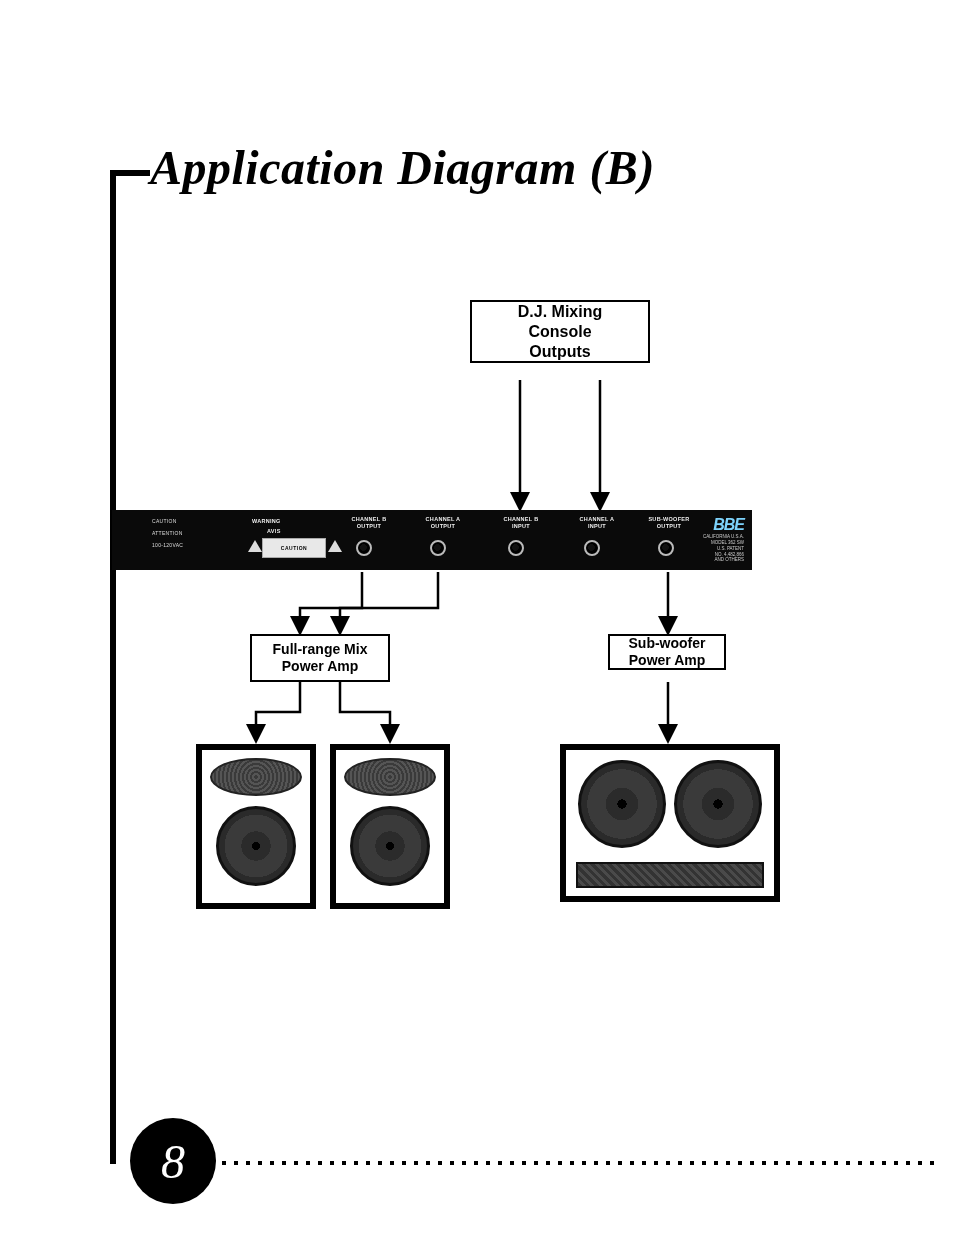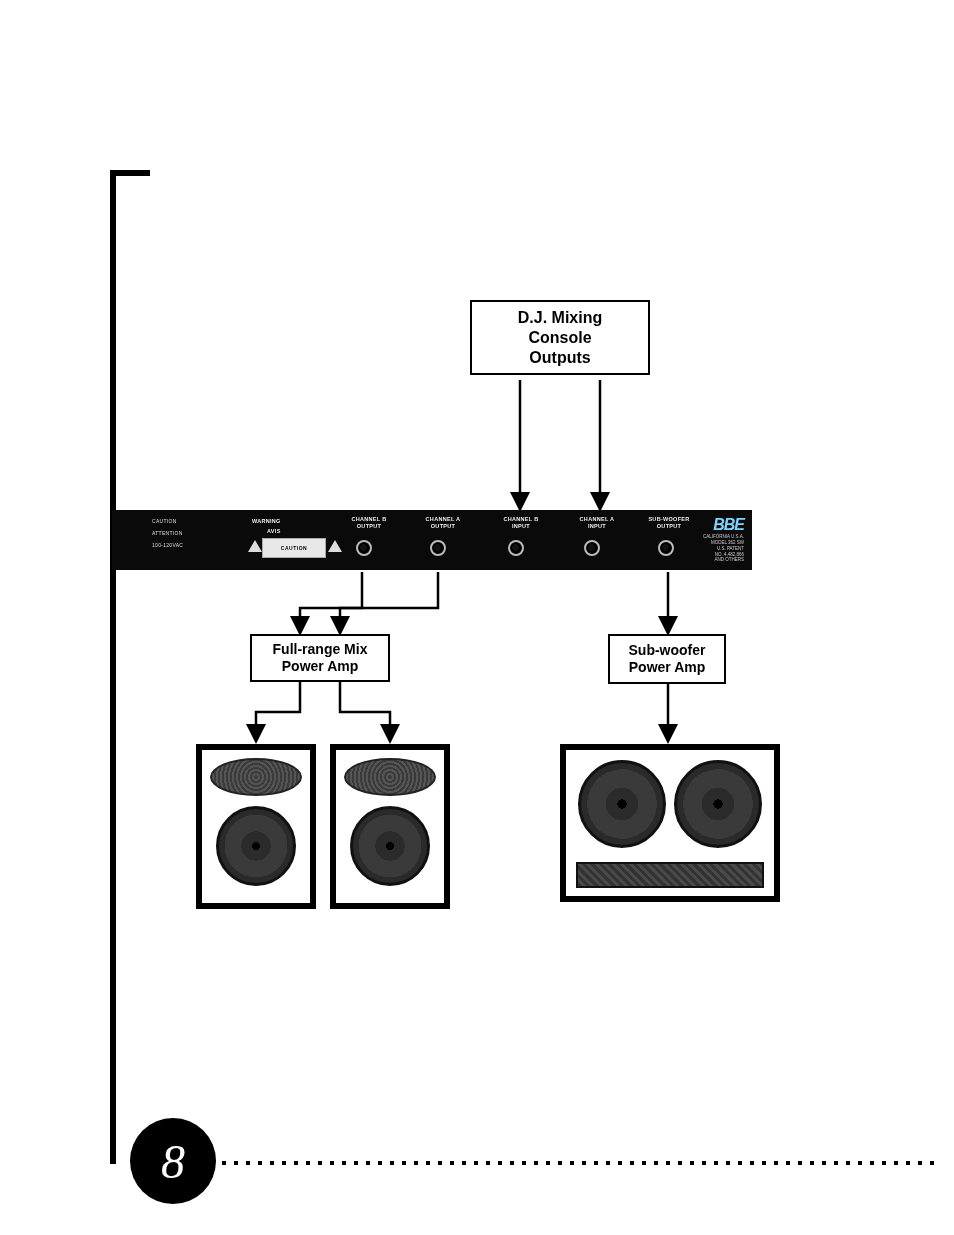--- a/index.html
+++ b/index.html
@@ -51,23 +51,23 @@
     font-family: Arial, Helvetica, sans-serif;
     font-weight: bold;
     font-size: 16px;
     text-align: center;
     display: flex;
     align-items: center;
     justify-content: center;
     padding: 6px 10px;
     line-height: 1.25;
   }
-  #box-mix { left: 470px; top: 300px; width: 180px; height: 75px; }
+  #box-mix { left: 470px; top: 300px; width: 180px; height: 63px; }
   #box-full { left: 250px; top: 634px; width: 140px; height: 48px; font-size: 14px; }
-  #box-sub  { left: 608px; top: 634px; width: 118px; height: 50px; font-size: 14px; }
+  #box-sub  { left: 608px; top: 634px; width: 118px; height: 36px; font-size: 14px; }
 
   
   .rack {
     position: absolute;
     left: 112px;
     top: 510px;
     width: 640px;
     height: 60px;
     background: #0a0a0a;
     color: #fff;
@@ -212,20 +212,21 @@
   }
 </style>
 </head>
 <body>
 
 <div class="page">
 
   <div class="title-stem"></div>
   <div class="left-rule"></div>
 
+  <div class="title">Application Diagram (B)</div>
 
   <svg class="wires">
     <defs>
       <marker id="arrow" viewBox="0 0 10 10" refX="8" refY="5" markerWidth="8" markerHeight="8" orient="auto-start-reverse">
         <path d="M 0 0 L 10 5 L 0 10 z" fill="#000"></path>
       </marker>
     </defs>
 
     <line x1="520" y1="380" x2="520" y2="508" stroke="#000" stroke-width="2.5" marker-end="url(#arrow)"></line>
     <line x1="600" y1="380" x2="600" y2="508" stroke="#000" stroke-width="2.5" marker-end="url(#arrow)"></line>

